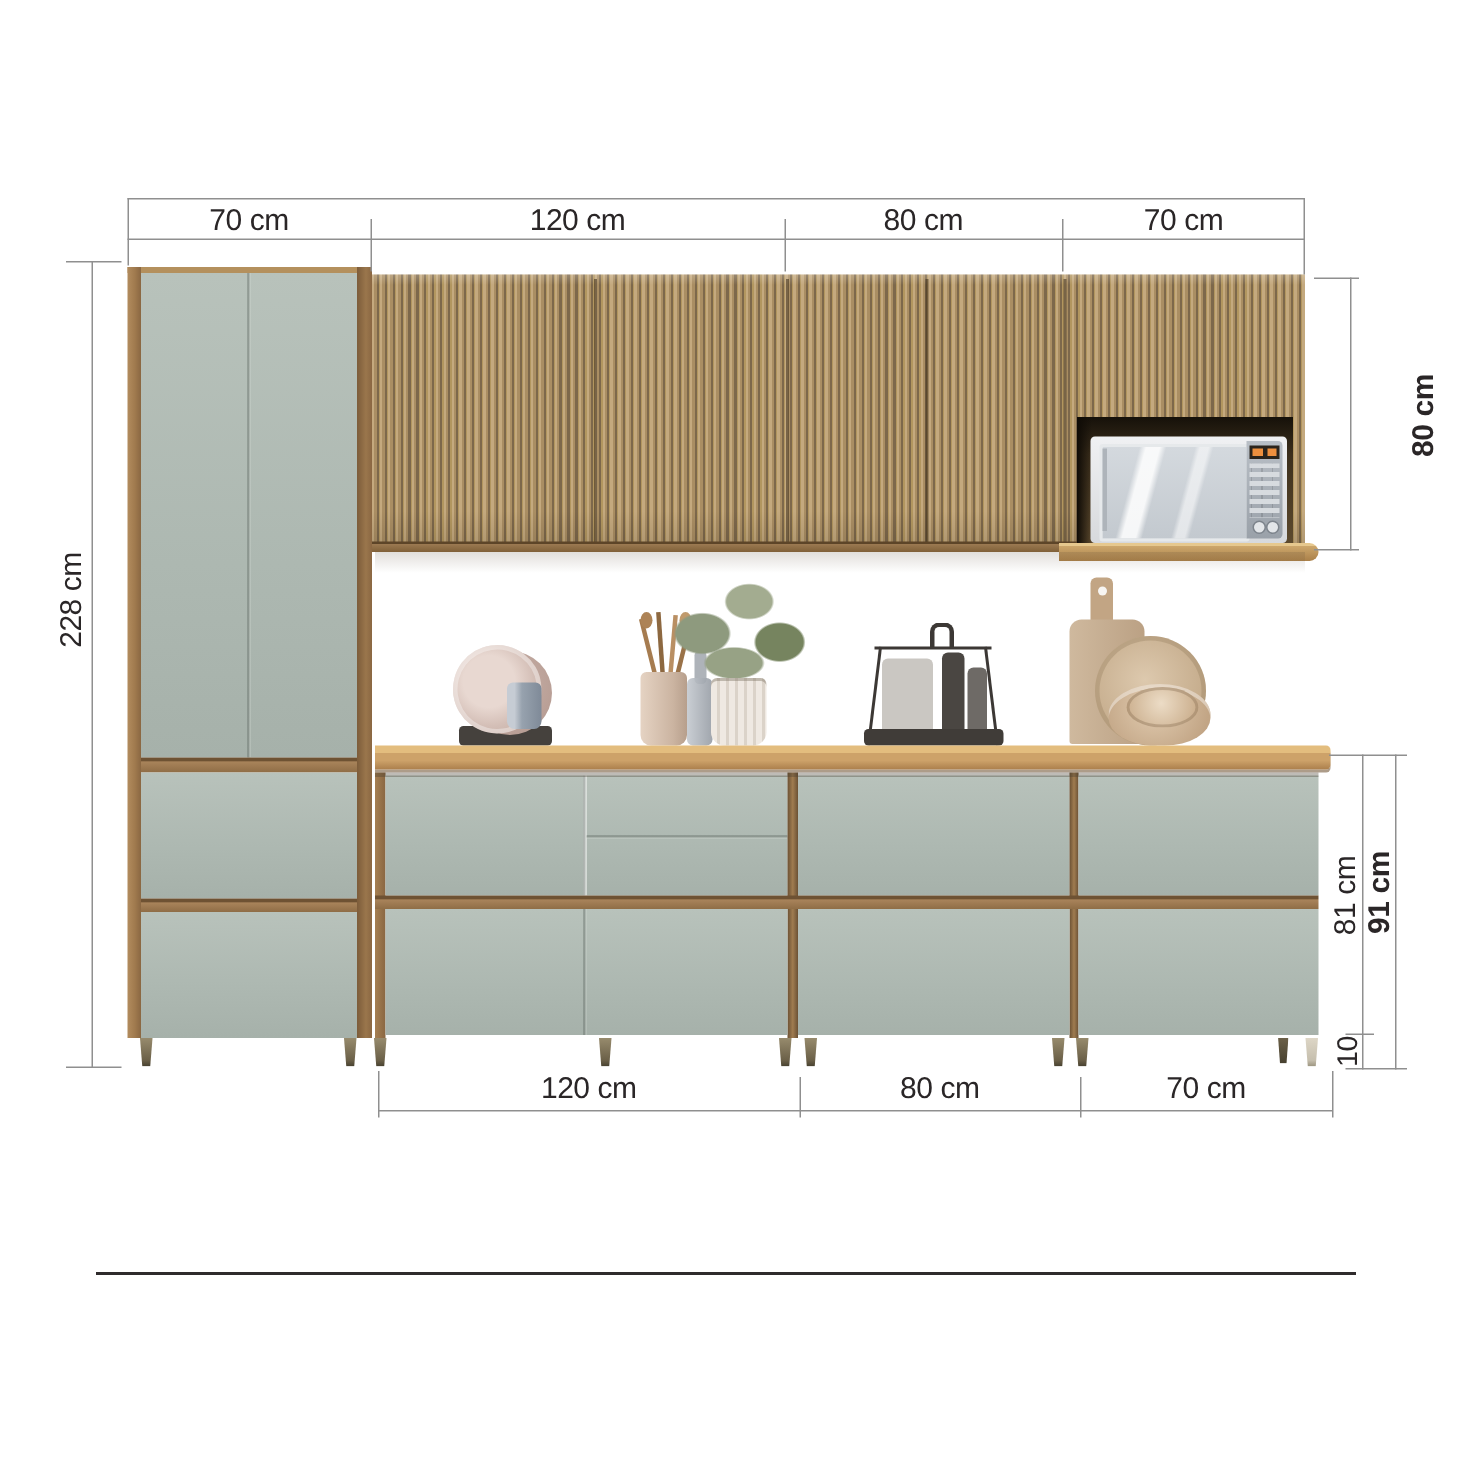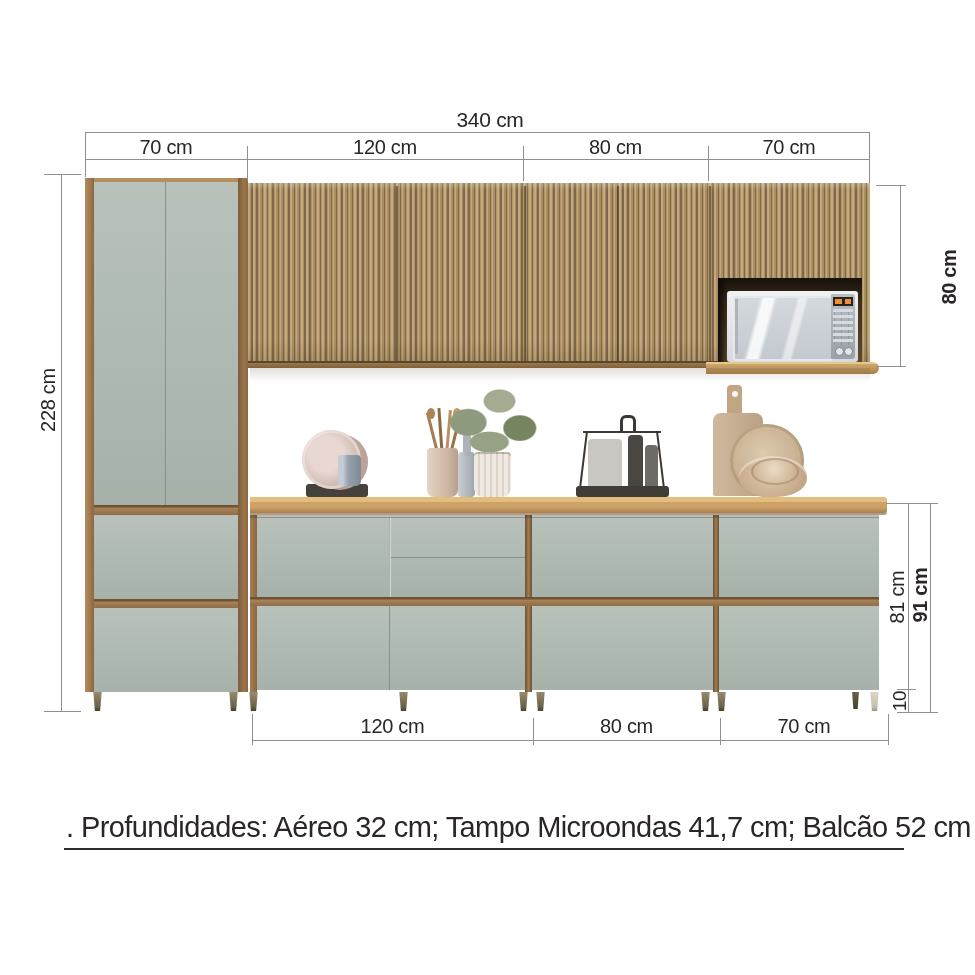--- a/index.html
+++ b/index.html
@@ -174,21 +174,20 @@
   <div class="leg" style="left:228px;"></div>
   <div class="leg" style="left:248px;"></div>
   <div class="leg" style="left:398px;"></div>
   <div class="leg" style="left:518px;"></div>
   <div class="leg" style="left:535px;"></div>
   <div class="leg" style="left:700px;"></div>
   <div class="leg" style="left:716px;"></div>
   <div class="leg" style="left:851px;width:9px;height:17px;background:linear-gradient(180deg,#6b6048,#46402f);"></div>
   <div class="leg" style="left:869px;background:linear-gradient(180deg,#ddd6c6 0%,#c6bfae 78%,#9b947f 100%);"></div>
 
-  <div class="dlabel" style="left:85px;top:109px;width:810px;font-size:21px;">340 cm</div>
   <div class="hline" style="left:85px;top:132px;width:785px;"></div>
   <div class="vline" style="left:85px;top:132px;height:45px;"></div>
   <div class="vline" style="left:869px;top:132px;height:51px;"></div>
 
   <div class="hline" style="left:85px;top:159px;width:785px;"></div>
   <div class="vline" style="left:247px;top:146px;height:35px;"></div>
   <div class="vline" style="left:523px;top:146px;height:35px;"></div>
   <div class="vline" style="left:708px;top:146px;height:35px;"></div>
   <div class="dlabel" style="left:85px;top:137px;width:162px;">70 cm</div>
   <div class="dlabel" style="left:247px;top:137px;width:276px;">120 cm</div>
@@ -216,16 +215,15 @@
 
   <div class="hline" style="left:252px;top:740px;width:636px;"></div>
   <div class="vline" style="left:252px;top:714px;height:31px;"></div>
   <div class="vline" style="left:533px;top:718px;height:27px;"></div>
   <div class="vline" style="left:720px;top:718px;height:27px;"></div>
   <div class="vline" style="left:888px;top:714px;height:31px;"></div>
   <div class="dlabel" style="left:252px;top:716px;width:281px;">120 cm</div>
   <div class="dlabel" style="left:533px;top:716px;width:187px;">80 cm</div>
   <div class="dlabel" style="left:720px;top:716px;width:168px;">70 cm</div>
 
-  <div class="footer-text" style="left:66px;top:813px;">. Profundidades: Aéreo 32 cm; Tampo Microondas 41,7 cm; Balcão 52 cm</div>
   <div class="abs" style="left:64px;top:848px;width:840px;height:2px;background:#2f2b2c;"></div>
 
 </div>
 
 </body></html>

